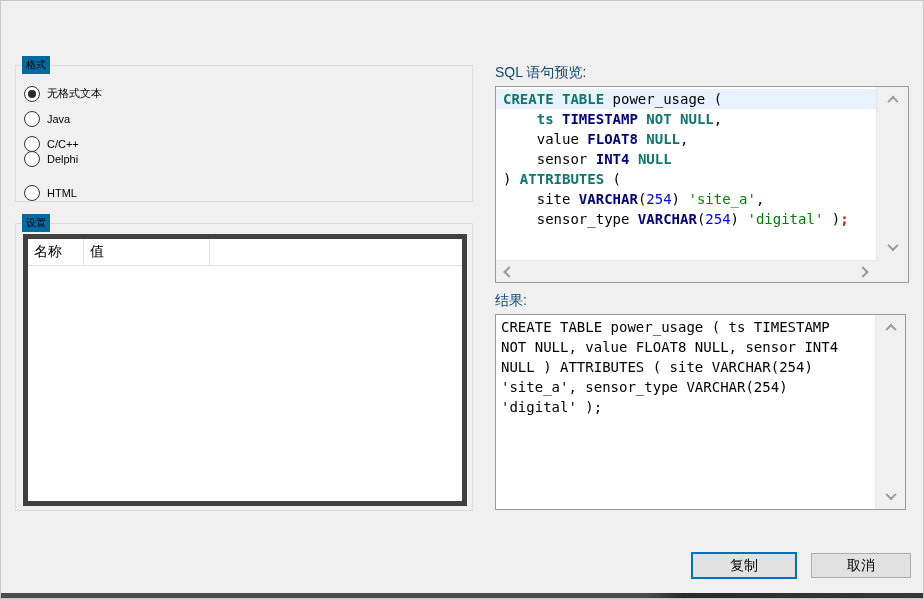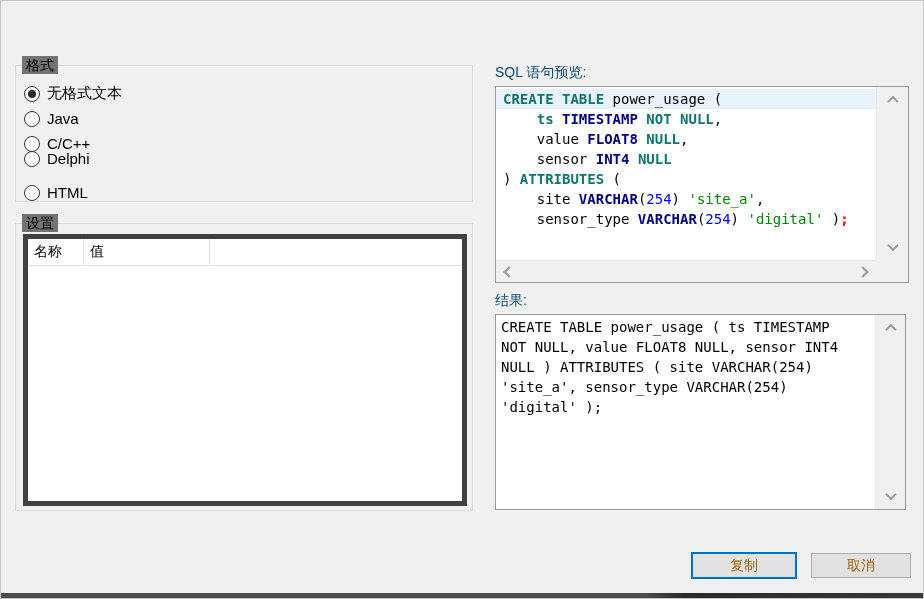--- a/index.html
+++ b/index.html
@@ -17,29 +17,29 @@
   .btn-close { left:862px; width:61px; }
   .min-glyph { width:13px; height:0; border-top:1px solid #8f8f8f; display:block; }
   .max-glyph { width:13px; height:12px; border:1px solid #8f8f8f; display:block; }
   .x-glyph { position:relative; width:14px; height:14px; display:block; }
   .x-glyph::before,.x-glyph::after { content:""; position:absolute; left:-1px; top:6px; width:16px; height:0; border-top:1px solid #8f8f8f; }
   .x-glyph::before { transform:rotate(45deg); }
   .x-glyph::after { transform:rotate(-45deg); }
 
   
   .groupbox { position:absolute; border:1px solid #dcdcdc; }
-  .legend { position:absolute; top:-10px; left:6px; background:#737373; padding:0 4px; font-size:14px; color:#000; line-height:18px; }
+  .legend { position:absolute; top:-10px; left:6px; background:#0369a1; padding:0 4px; font-size:10px; color:#000; line-height:18px; }
   .gb-format { left:14px; top:64px; width:458px; height:137px; }
   .gb-settings { left:14px; top:222px; width:458px; height:288px; }
 
   
   .radio-row { position:absolute; left:8px; height:25px; display:flex; align-items:center; cursor:default; }
   .radio { width:16px; height:16px; border:1px solid #333333; border-radius:50%; background:#ffffff; margin-right:7px; position:relative; flex:0 0 auto; }
   .radio.selected::after { content:""; position:absolute; left:3px; top:3px; width:8px; height:8px; border-radius:50%; background:#2b2b2b; }
-  .radio-label { font-size:15px; color:#000; }
+  .radio-label { font-size:11px; color:#000; }
 
   
   .settings-table { position:absolute; left:22px; top:233px; width:444px; height:272px; background:#ffffff; border:5px solid #404040; }
   .tbl-header { display:flex; height:27px; border-bottom:1px solid #e2e2e2; }
   .tbl-header .hcell { font-size:14px; color:#000; padding:4px 0 0 6px; }
   .hc-name { width:56px; border-right:1px solid #e2e2e2; }
   .hc-value { width:126px; border-right:1px solid #e2e2e2; }
   .hc-fill { flex:1; }
 
   
@@ -74,21 +74,21 @@
   .chev.down { transform:rotate(135deg) translate(-1px,1px); }
   .chev.left { transform:rotate(-135deg); }
   .chev.right { transform:rotate(45deg); }
 
   
   .result-box { position:absolute; left:494px; top:313px; width:411px; height:196px; background:#ffffff; border:1px solid #9a9a9a; }
   .result-text { position:absolute; left:0; top:0; right:30px; bottom:0; overflow:hidden; font-family:"DejaVu Sans Mono","Liberation Mono",monospace; font-size:14px; line-height:20px; padding:2px 0 0 5px; white-space:pre; color:#000; }
   .result-box .vscroll { width:30px; }
 
   
-  .btn { position:absolute; height:27px; background:#e1e1e1; font-size:14px; color:#a16207; display:flex; align-items:center; justify-content:center; cursor:default; font-family:inherit; }
+  .btn { position:absolute; height:27px; background:#e1e1e1; font-size:14px; color:#000000; display:flex; align-items:center; justify-content:center; cursor:default; font-family:inherit; }
   .btn-copy { left:690px; top:551px; width:106px; border:2px solid #0071bc; }
   .btn-cancel { left:810px; top:552px; width:100px; height:25px; border:1px solid #adadad; }
 
   .bottom-strip { position:absolute; left:0; bottom:0; width:100%; height:5px; background:linear-gradient(90deg,#4c4c4c 0%,#4c4c4c 70%,#2a2a2a 74%,#383838 100%); }
 </style>
 </head>
 <body>
 
 <div class="window">
 

